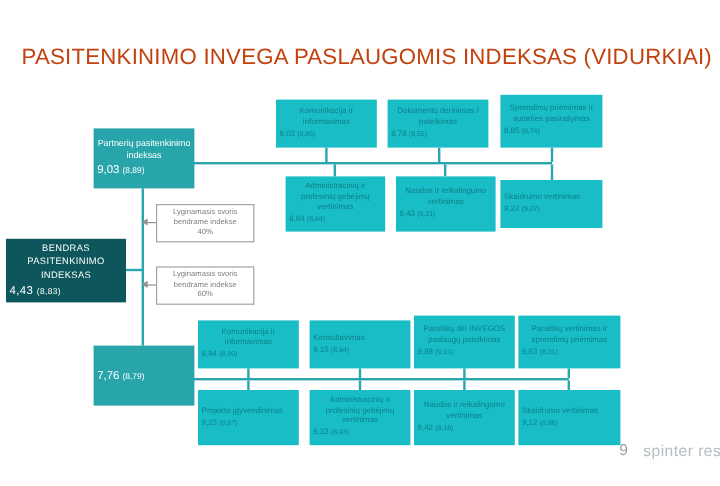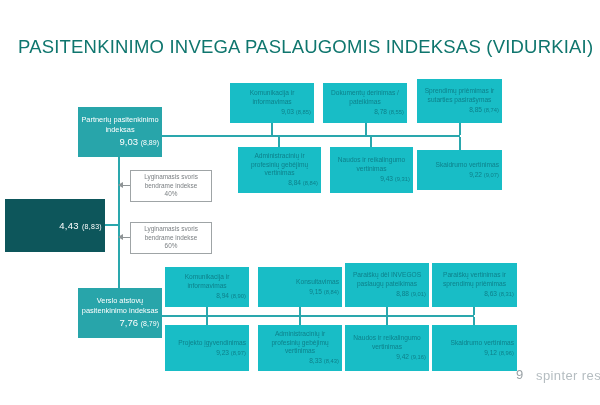--- a/index.html
+++ b/index.html
@@ -3,25 +3,25 @@
 <meta charset="utf-8">
 <style>
   html,body{margin:0;padding:0;background:#fff;}
   #slide{
     position:relative;width:600px;height:405px;background:#ffffff;
     font-family:"Liberation Sans",sans-serif;overflow:hidden;
   }
   .title{
     position:absolute;left:18px;top:36px;width:575px;
     font-size:18.5px;font-weight:300;letter-spacing:.2px;
-    color:#0f766e;white-space:nowrap;
+    color:#c2410c;white-space:nowrap;
   }
   .node{
     position:absolute;background:#18bdc6;color:#0d818b;
-    display:flex;flex-direction:column;align-items:flex-end;justify-content:center;
+    display:flex;flex-direction:column;align-items:flex-start;justify-content:center;
     text-align:center;font-size:6.6px;line-height:1.28;padding:2px 3px;box-sizing:border-box;
   }
   .node .val{margin-top:2px;}
   .node .prev{font-size:.88em;}
   .idx{
     background:#28a5aa;color:#ffffff;font-size:7.4px;line-height:1.3;
   }
   .idx .val{font-size:9.5px;margin-top:2px;}
   .idx .prev{font-size:7px;}
   .dark{
@@ -77,20 +77,21 @@
   <div class="vline" style="left:299px;top:317px;height:8px;"></div>
   <div class="vline" style="left:386px;top:317px;height:8px;"></div>
   <div class="vline" style="left:473px;top:317px;height:8px;"></div>
 
   <div class="gline" style="left:122px;top:185px;width:9px;"></div>
   <div class="arrowl" style="left:118px;top:182px;"></div>
   <div class="gline" style="left:122px;top:237px;width:9px;"></div>
   <div class="arrowl" style="left:118px;top:234px;"></div>
 
   <div class="node dark" style="left:5px;top:199px;width:100px;height:53px;">
+    <div>BENDRAS PASITENKINIMO INDEKSAS</div>
     <div class="val"><span>4,43</span> <span class="prev">(8,83)</span></div>
   </div>
 
   <div class="weight" style="left:130px;top:170px;width:82px;height:32px;">
     <div>Lyginamasis svoris bendrame indekse</div>
     <div>40%</div>
   </div>
   <div class="weight" style="left:130px;top:222px;width:82px;height:32px;">
     <div>Lyginamasis svoris bendrame indekse</div>
     <div>60%</div>
@@ -121,21 +122,20 @@
   <div class="node" style="left:330px;top:147px;width:83px;height:46px;">
     <div>Naudos ir reikalingumo vertinimas</div>
     <div class="val"><span>9,43</span> <span class="prev">(9,31)</span></div>
   </div>
   <div class="node" style="left:417px;top:150px;width:85px;height:40px;">
     <div>Skaidrumo vertinimas</div>
     <div class="val"><span>9,22</span> <span class="prev">(9,07)</span></div>
   </div>
 
   <div class="node idx" style="left:78px;top:288px;width:84px;height:50px;">
-    <div>Verslo atstovų pasitenkinimo indeksas</div>
     <div class="val"><span>7,76</span> <span class="prev">(8,79)</span></div>
   </div>
 
   <div class="node" style="left:165px;top:267px;width:84px;height:40px;">
     <div>Komunikacija ir informavimas</div>
     <div class="val"><span>8,94</span> <span class="prev">(8,90)</span></div>
   </div>
   <div class="node" style="left:258px;top:267px;width:84px;height:40px;">
     <div>Konsultavimas</div>
     <div class="val"><span>9,15</span> <span class="prev">(8,84)</span></div>

